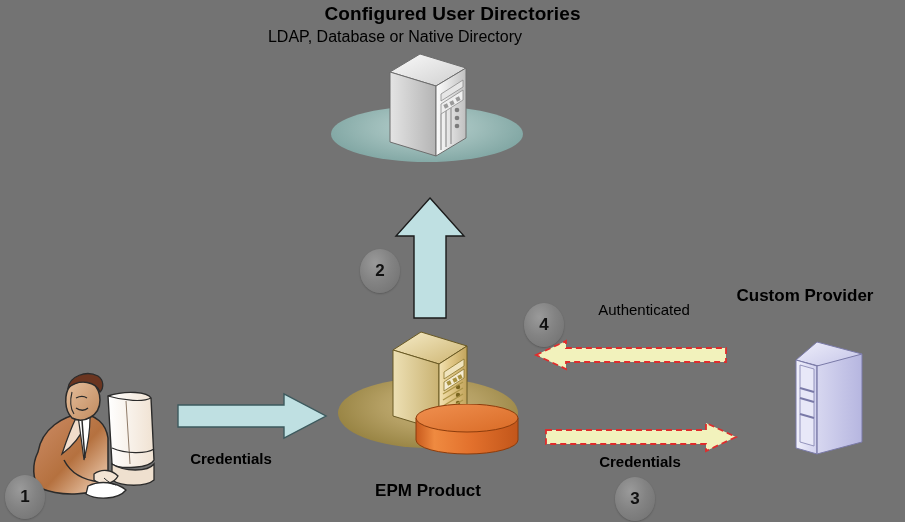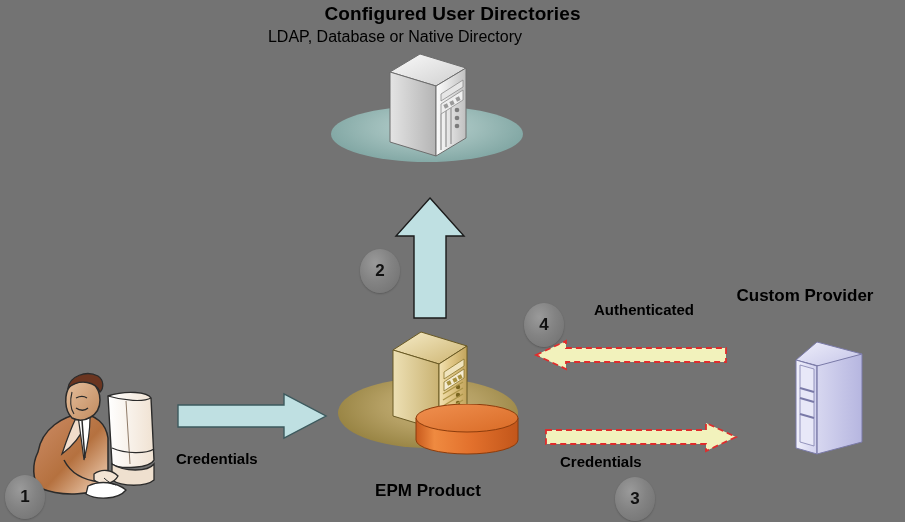--- a/index.html
+++ b/index.html
@@ -40,26 +40,26 @@
     font-size: 17px;
     font-weight: bold;
     color: #000000;
     text-align: center;
     white-space: nowrap;
   }
   .arrow-label {
     font-size: 15px;
     font-weight: bold;
     color: #000000;
-    text-align: left;
+    text-align: center;
     white-space: nowrap;
   }
   .flow-text {
     font-size: 15px;
-    font-weight: bold;
+    font-weight: normal;
     color: #000000;
     text-align: center;
     line-height: 19px;
   }
 
   
   .badge {
     width: 40px;
     height: 44px;
     border-radius: 50%;

